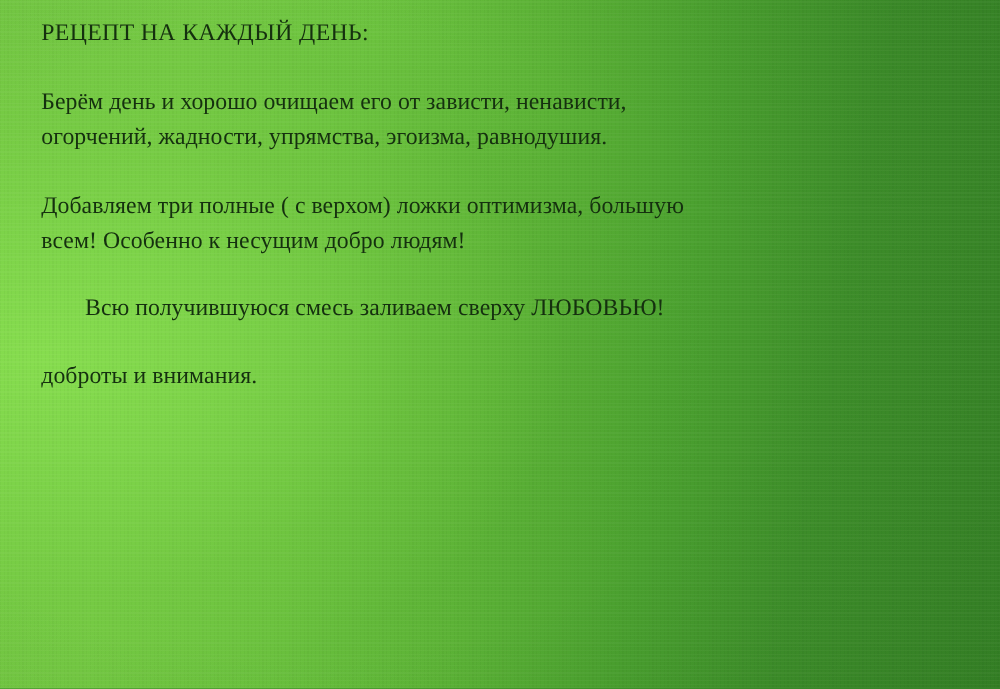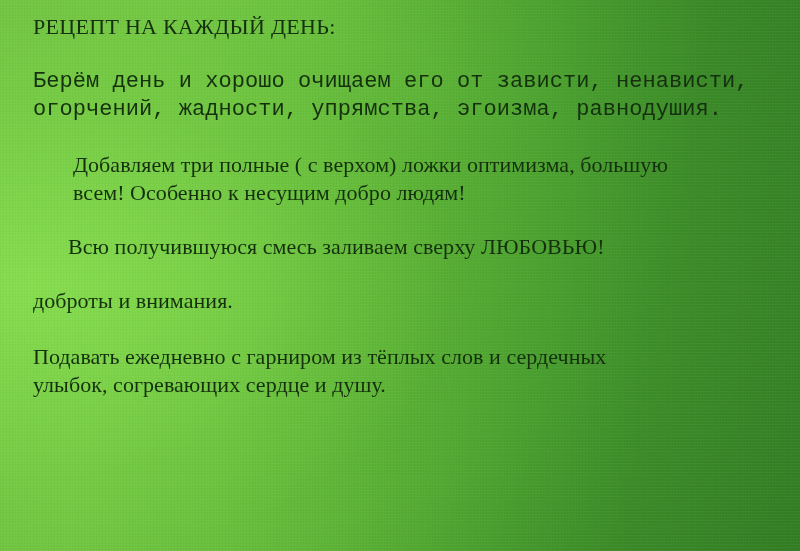--- a/index.html
+++ b/index.html
@@ -77,37 +77,37 @@
   .content {
     position: absolute;
     left: 33px;
     top: 13px;
     width: 740px;
     color: #15300f;
   }
 
   .para {
     margin: 0;
-    font-size: 22px;
+    font-size: 19px;
     line-height: 28.5px;
     letter-spacing: 0.05px;
     text-rendering: optimizeLegibility;
   }
 
   .para + .para {
     margin-top: 22px;
   }
 
   .para.title {
     margin-top: 0;
     letter-spacing: 0.3px;
   }
 
-  .para.p-recipe    { margin-top: 26px; font-family: Liberation Mono, monospace; }
-  .para.p-add       { margin-top: 26px; margin-left: 40px; }
+  .para.p-recipe    { margin-top: 26px; }
+  .para.p-add       { margin-top: 26px; }
   .para.p-love      { margin-top: 25px; margin-left: 35px; }
   .para.p-decorate  { margin-top: 26px; }
   .para.p-serve     { margin-top: 27px; }
 
   .line { display: block; white-space: pre; }
 </style>
 </head>
 <body>
 
 <div id="slide">
@@ -134,19 +134,15 @@
     </p>
 
     <p class="para p-love">
       <span class="line">Всю получившуюся смесь заливаем сверху ЛЮБОВЬЮ!</span>
     </p>
 
     <p class="para p-decorate">
       <span class="line">доброты и внимания.</span>
     </p>
 
-    <p class="para p-serve">
-      <span class="line">Подавать ежедневно с гарниром из тёплых слов и сердечных</span>
-      <span class="line">улыбок, согревающих сердце и душу.</span>
-    </p>
 
   </div>
 </div>
 
 </body></html>

